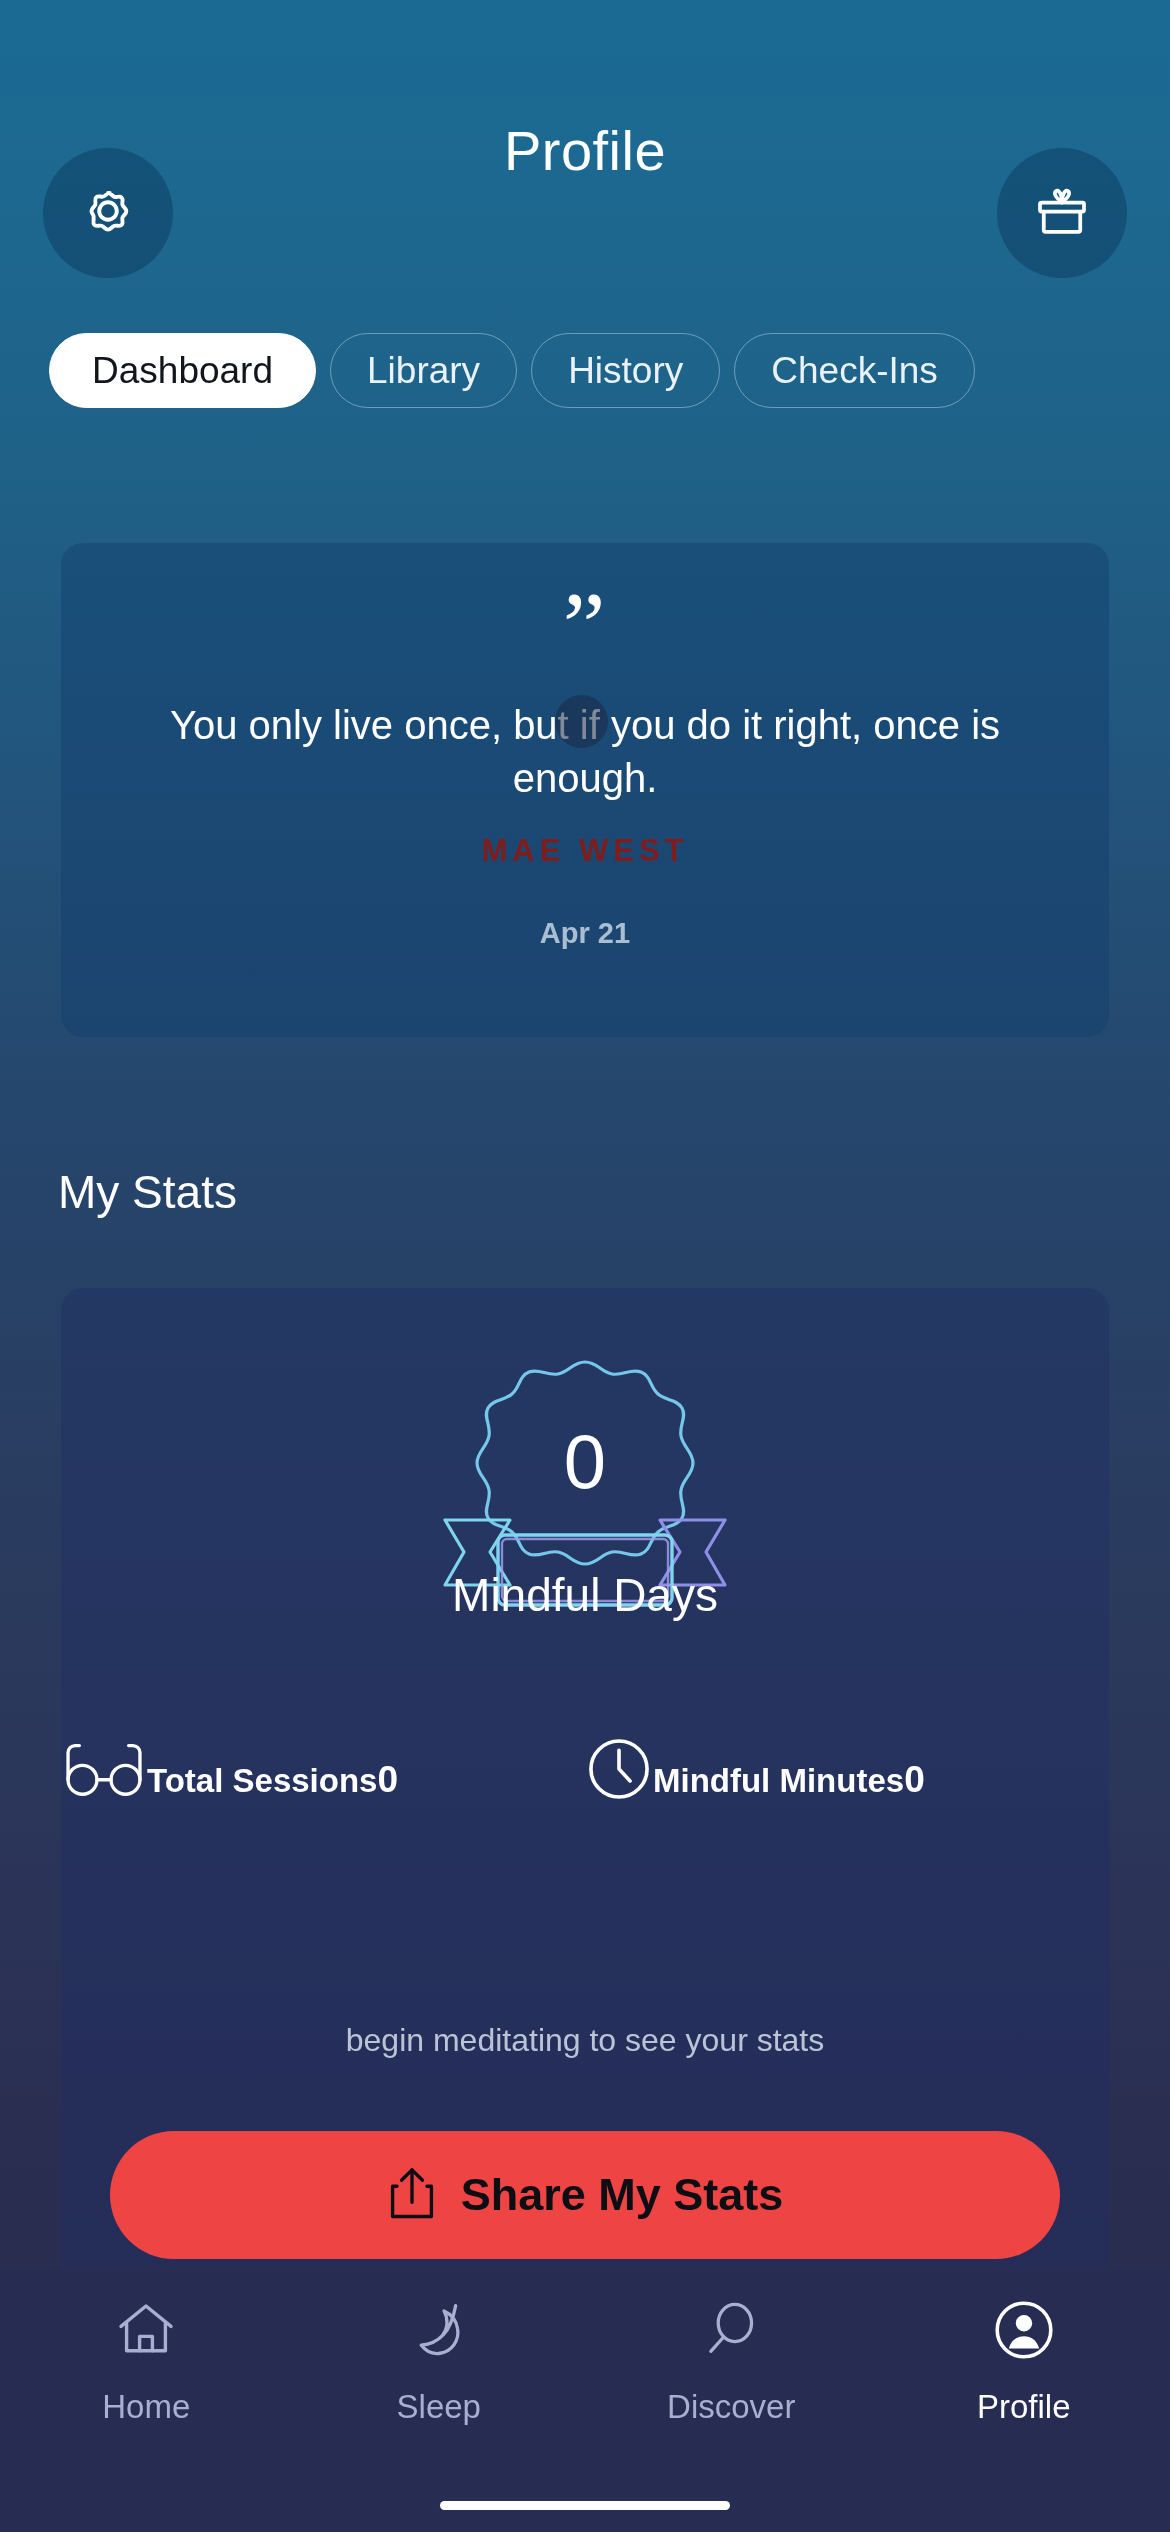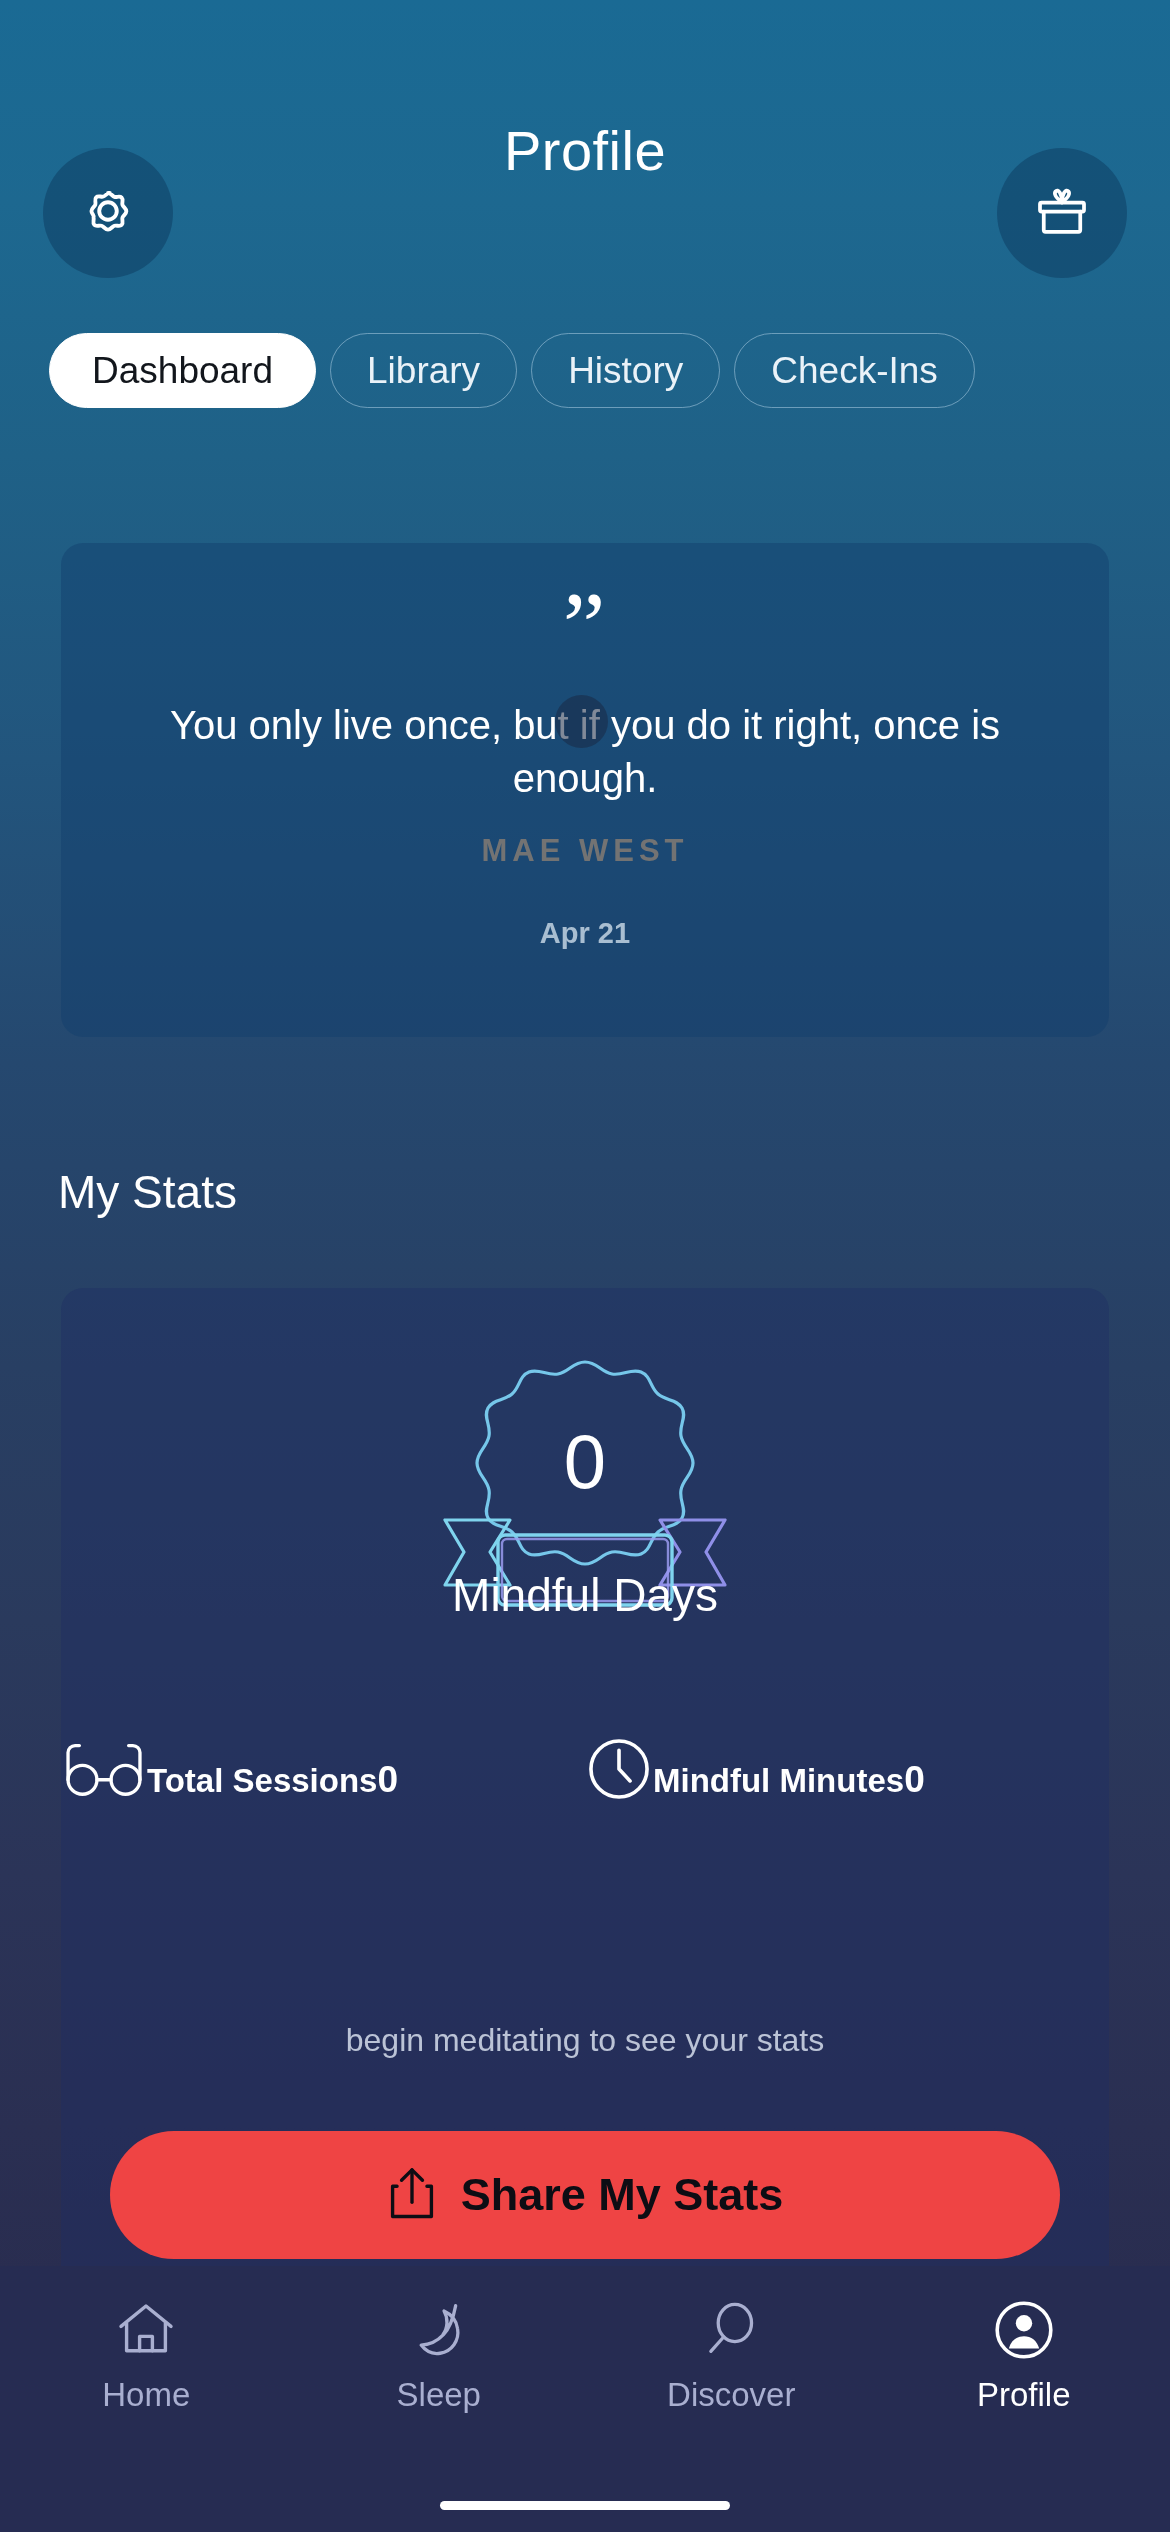--- a/index.html
+++ b/index.html
@@ -84,21 +84,21 @@
     margin-top:22px;
     width:900px;
     text-align:center;
     color:#ffffff;
     font-size:40px;
     line-height:1.32;
     font-weight:400;
   }
   .quote-author {
     margin-top:28px;
-    color:#737373;
+    color:#7f1d1d;
     font-size:31px;
     font-weight:700;
     letter-spacing:5px;
   }
   .quote-date {
     margin-top:48px;
     color:rgba(218,232,243,0.74);
     font-size:29px;
     font-weight:700;
   }
@@ -176,21 +176,21 @@
     color:#0d0d14; font-size:45px; font-weight:700;
   }
 
   
   .bottom-nav {
     position:absolute; bottom:0; left:0; width:1170px; height:266px;
     background:#262c52;
     display:flex; align-items:flex-start; padding-top:28px;
   }
   .nav-item {
-    flex:1; display:flex; flex-direction:column; align-items:center; gap:10px;
+    flex:1; display:flex; flex-direction:column; align-items:center; gap:22px;
   }
   .nav-icon { height:72px; display:flex; align-items:center; justify-content:center; }
   .nav-label { font-size:33px; font-weight:400; color:#a9afd0; }
   .nav-item.active .nav-label { color:#ffffff; }
   .home-indicator {
     position:absolute; bottom:22px; left:50%; transform:translateX(-50%);
     width:290px; height:9px; border-radius:5px; background:#ffffff;
   }
 </style>
 </head>

